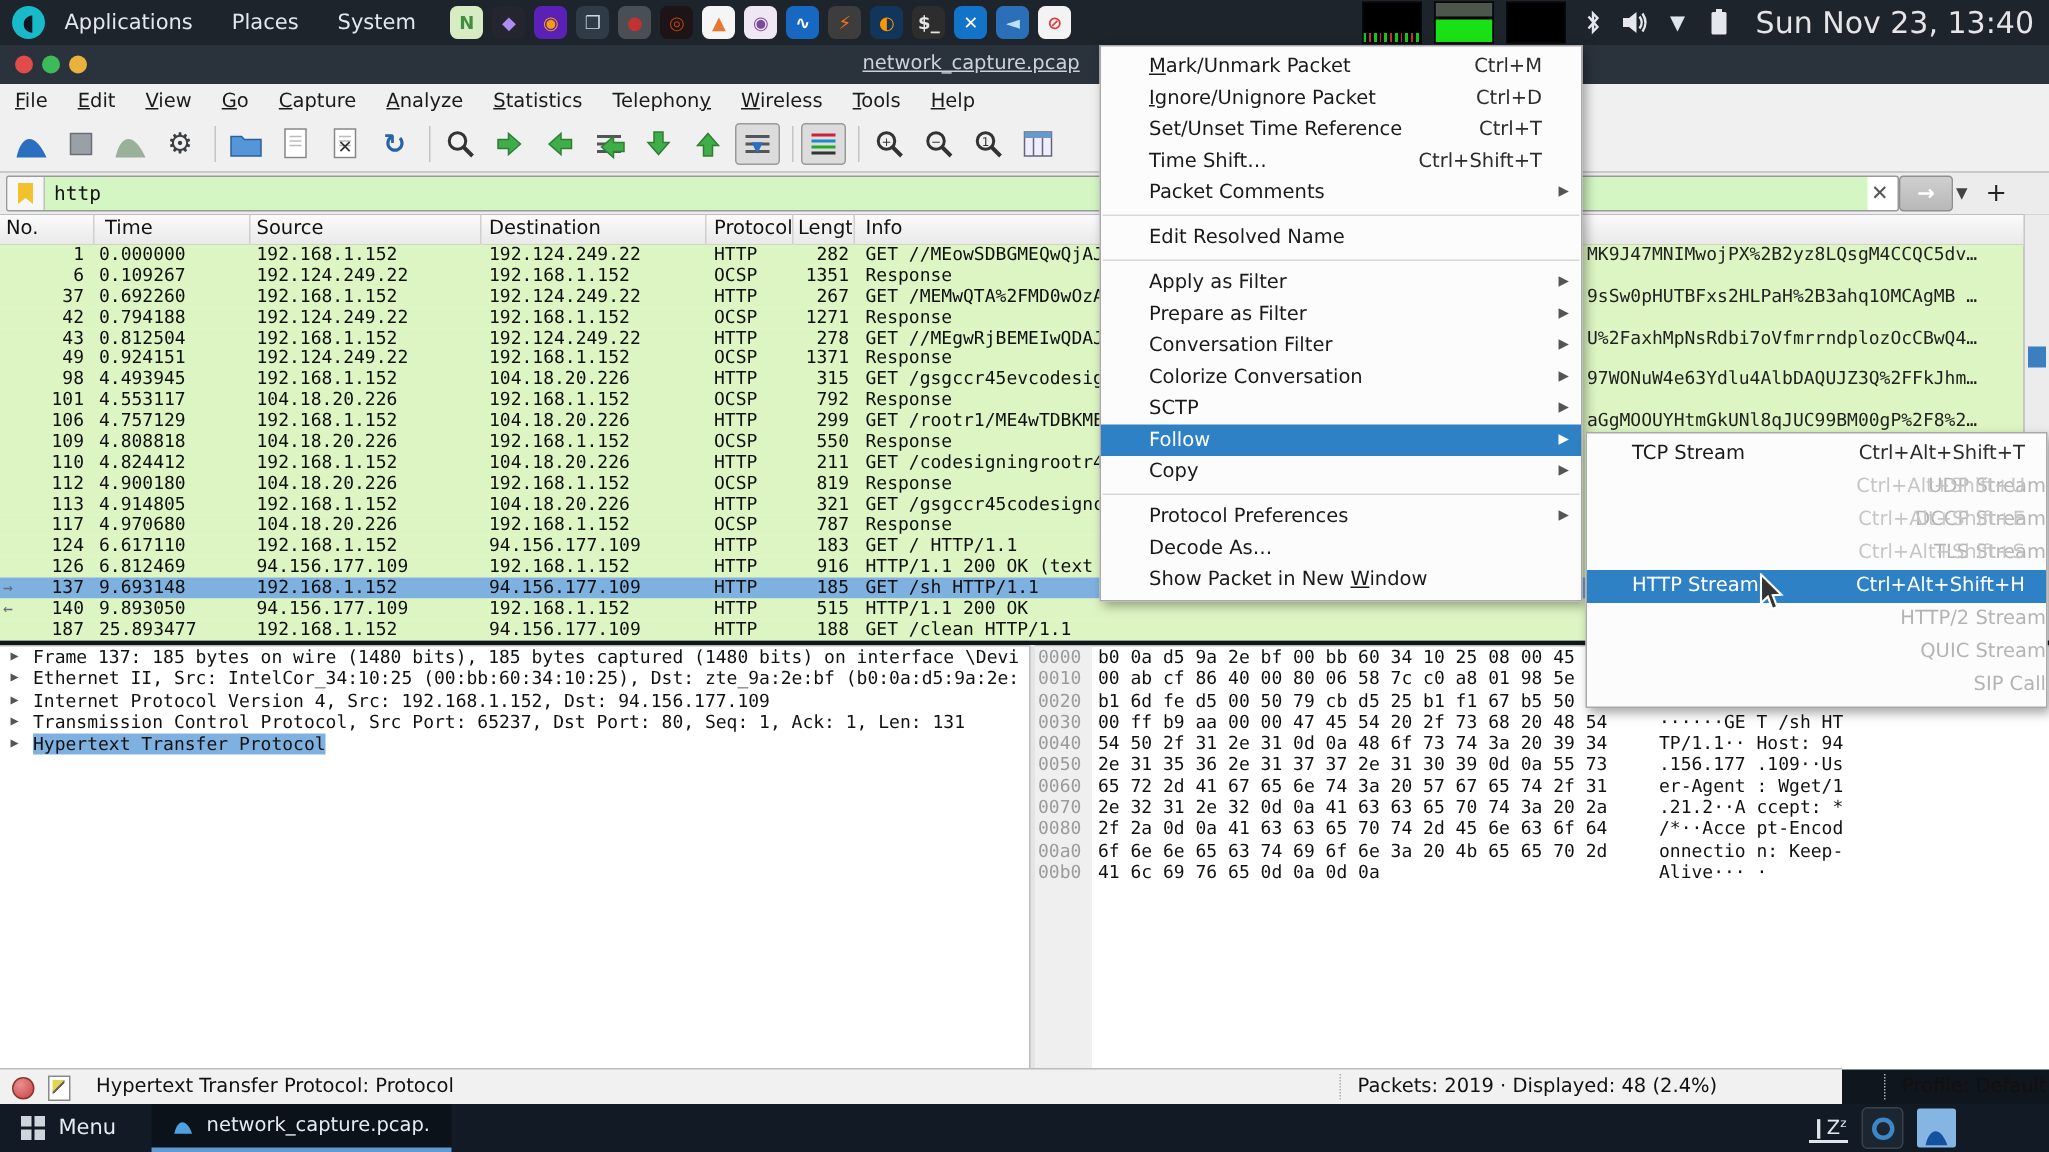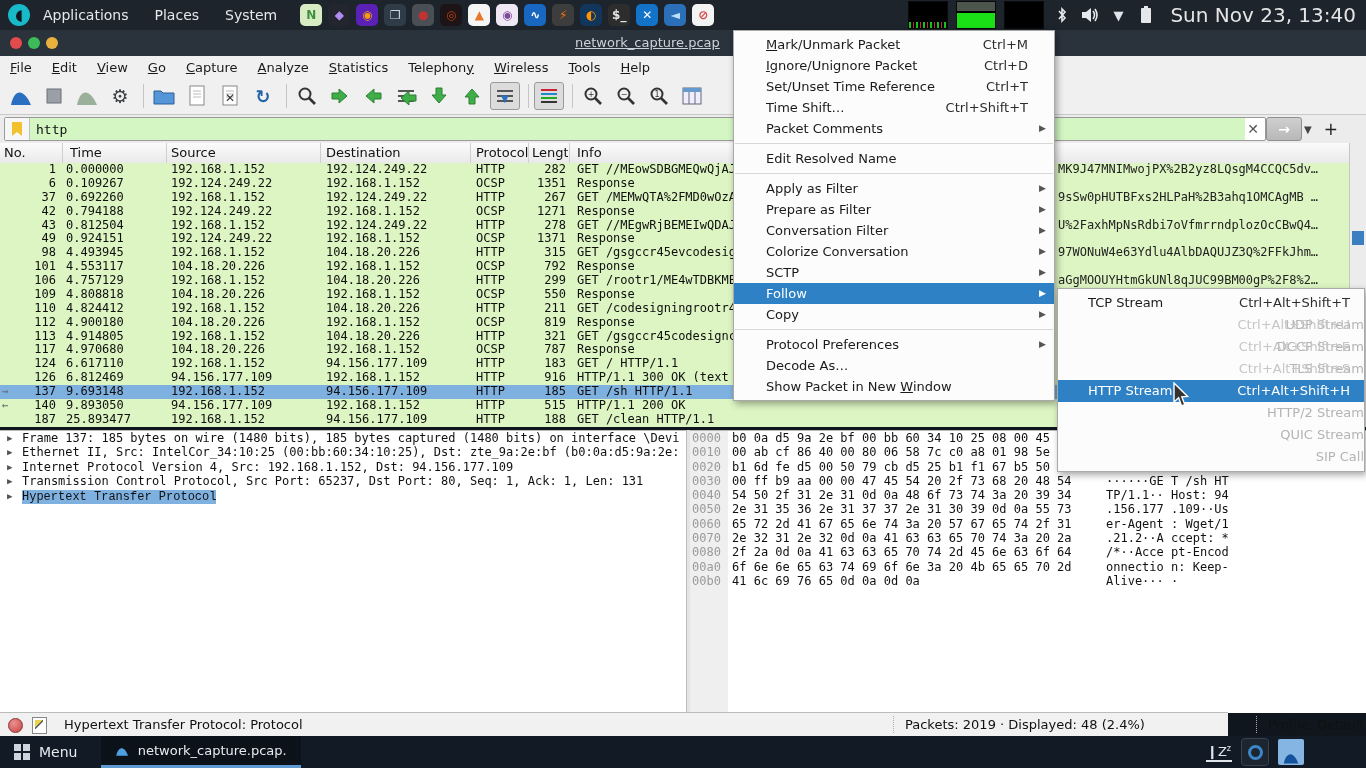--- a/index.html
+++ b/index.html
@@ -73,21 +73,21 @@
   .rowmark{position:absolute;left:2px;top:0;color:#6a6f74;font-size:11px;}
   
   #pl-scroll{left:1349px;top:143px;width:17px;height:284px;background:#ececec;border-left:1px solid #c6c6c6;box-sizing:border-box;}
   #pl-scroll .mark{position:absolute;left:2px;right:2px;top:88px;height:14px;background:#3c7fc0;}
   #pl-scroll .down{position:absolute;left:0;right:0;bottom:0;height:13px;text-align:center;font-size:9px;color:#555;line-height:13px;}
   
   #details{left:0;top:430px;width:686px;height:282px;background:#ffffff;overflow:hidden;
            font-family:"DejaVu Sans Mono",monospace;font-size:12px;color:#111;border-top:1px solid #b9b9b9;}
   .dline{height:14.4px;line-height:14.4px;white-space:nowrap;position:relative;padding-left:22px;}
   .dline .tri{position:absolute;left:7px;color:#555;font-size:9px;}
-  .dline.sel span.txt{background:#7fb1e0;font-family:Liberation Mono, monospace;}
+  .dline.sel span.txt{background:#7fb1e0;}
   #splitter{left:686px;top:430px;width:4px;height:282px;background:#e4e4e4;border-left:1px solid #bdbdbd;}
   #hexpane{left:690px;top:430px;width:676px;height:282px;background:#fff;border-top:1px solid #b9b9b9;
            font-family:"DejaVu Sans Mono",monospace;font-size:12px;color:#111;overflow:hidden;}
   #hex-offbg{position:absolute;left:0;top:0;width:38px;height:282px;background:#efefef;}
   .hrow{height:14.3px;line-height:14.3px;white-space:nowrap;position:relative;}
   .hoff{position:absolute;left:2px;color:#9a9a9a;}
   .hbytes{position:absolute;left:42px;}
   .hascii{position:absolute;left:416px;}
   
   #statusbar{left:0;top:712px;width:1228px;height:24px;background:#f1f1f1;border-top:1px solid #bcbcbc;
@@ -520,21 +520,21 @@
       <span class="pc len">183</span>
       <span class="pc info">GET / HTTP/1.1</span>
     </div>
     <div class="prow">
       <span class="pc no">126</span>
       <span class="pc time">6.812469</span>
       <span class="pc src">94.156.177.109</span>
       <span class="pc dst">192.168.1.152</span>
       <span class="pc proto">HTTP</span>
       <span class="pc len">916</span>
-      <span class="pc info">HTTP/1.1 300 OK  (text</span>
+      <span class="pc info">HTTP/1.1 200 OK  (text</span>
     </div>
     <div class="prow sel">
       <span class="rowmark">→</span>
       <span class="pc no">137</span>
       <span class="pc time">9.693148</span>
       <span class="pc src">192.168.1.152</span>
       <span class="pc dst">94.156.177.109</span>
       <span class="pc proto">HTTP</span>
       <span class="pc len">185</span>
       <span class="pc info">GET /sh HTTP/1.1</span>

